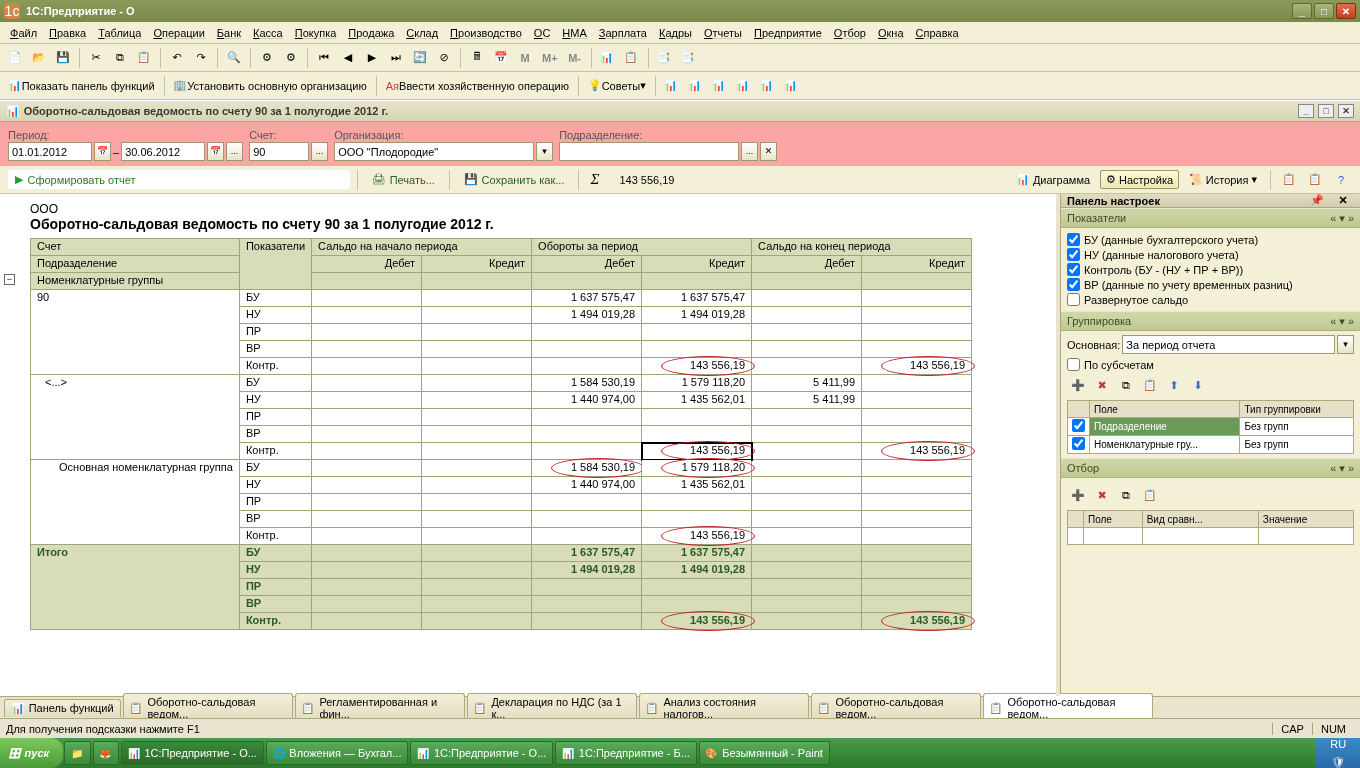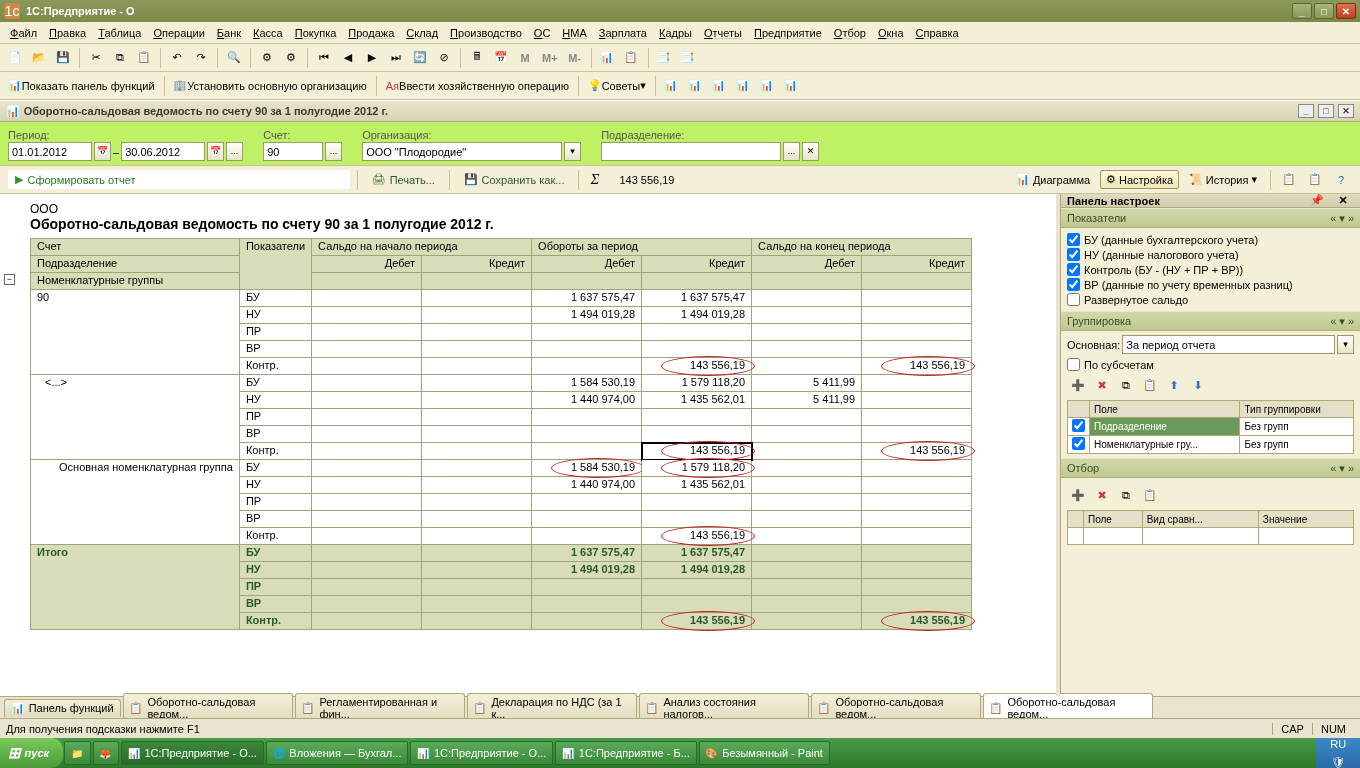--- a/index.html
+++ b/index.html
@@ -22,21 +22,21 @@
 .toolbar { height: 28px; background: #f4f0d8; display: flex; align-items: center; padding: 0 4px; border-bottom: 1px solid #c8c0a0; gap: 2px; }
 .tbtn { min-width: 22px; height: 22px; border: 1px solid transparent; border-radius: 3px; display: inline-flex; align-items: center; justify-content: center; cursor: pointer; padding: 0 3px; }
 .sep { width: 1px; height: 20px; background: #c8c0a0; margin: 0 3px; }
 
 
 .doctitle { height: 22px; background: linear-gradient(#e8e4c8,#d8d4b8); border-top:1px solid #fff; border-bottom: 1px solid #b0a878; display: flex; align-items: center; padding: 0 6px; gap: 4px; font-weight: bold; color: #3a3a2a;}
 .doctitle .spacer { flex: 1; }
 .doc-btn { width:16px; height:14px; border:1px solid #888; background:#eee; font-size:9px; line-height:12px; text-align:center; cursor:pointer;}
 
 
-.params { height: 44px; background: #bef264; display: flex; align-items: flex-end; padding: 2px 8px 4px; gap: 20px; border-bottom: 1px solid #c8c0a0;}
+.params { height: 44px; background: #fca5a5; display: flex; align-items: flex-end; padding: 2px 8px 4px; gap: 6px; border-bottom: 1px solid #c8c0a0;}
 .param-group { display:flex; flex-direction: column; gap:1px; }
 .param-group label { color: #555; }
 .param-row { display:flex; gap:2px; align-items:center;}
 .inp { border: 1px solid #a0986c; background: #fff; height: 19px; padding: 0 3px; }
 .inp.date { width: 84px; }
 .inp.small { width: 60px; }
 .inp.org { width: 200px; }
 .inp.podr { width: 180px; }
 .pickbtn { width:17px; height:19px; border:1px solid #a0986c; background:linear-gradient(#fff,#e8e4c8); text-align:center; line-height:17px; cursor:pointer; font-size:9px;}
 

